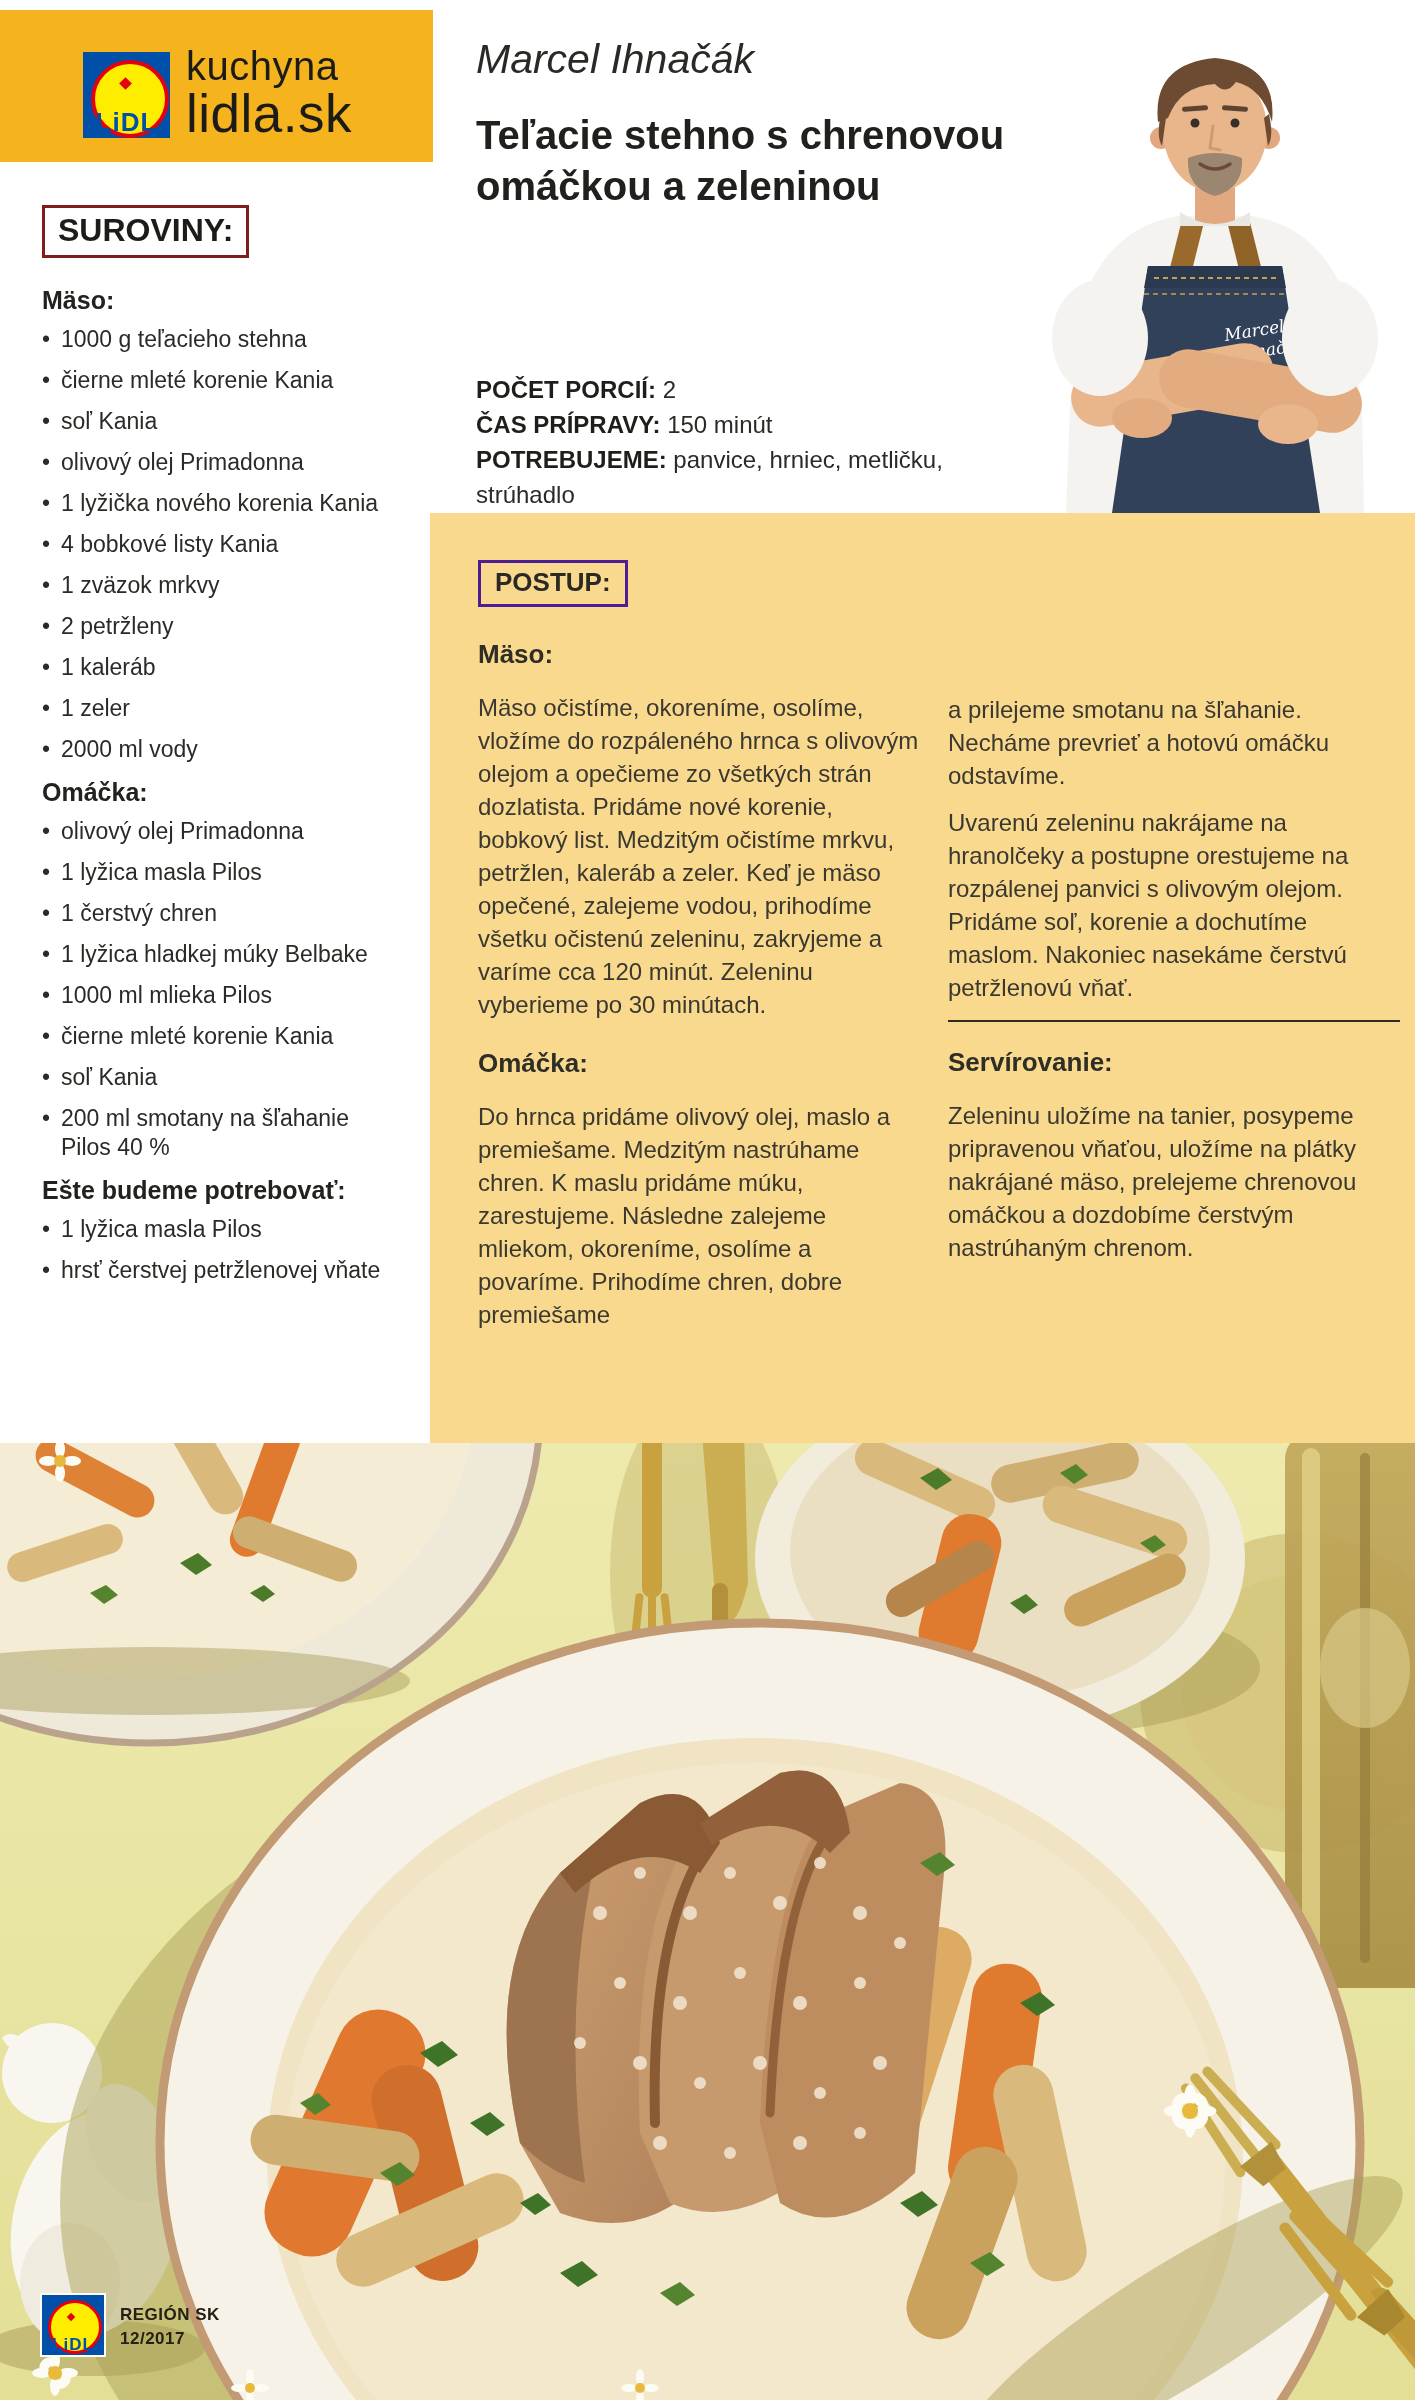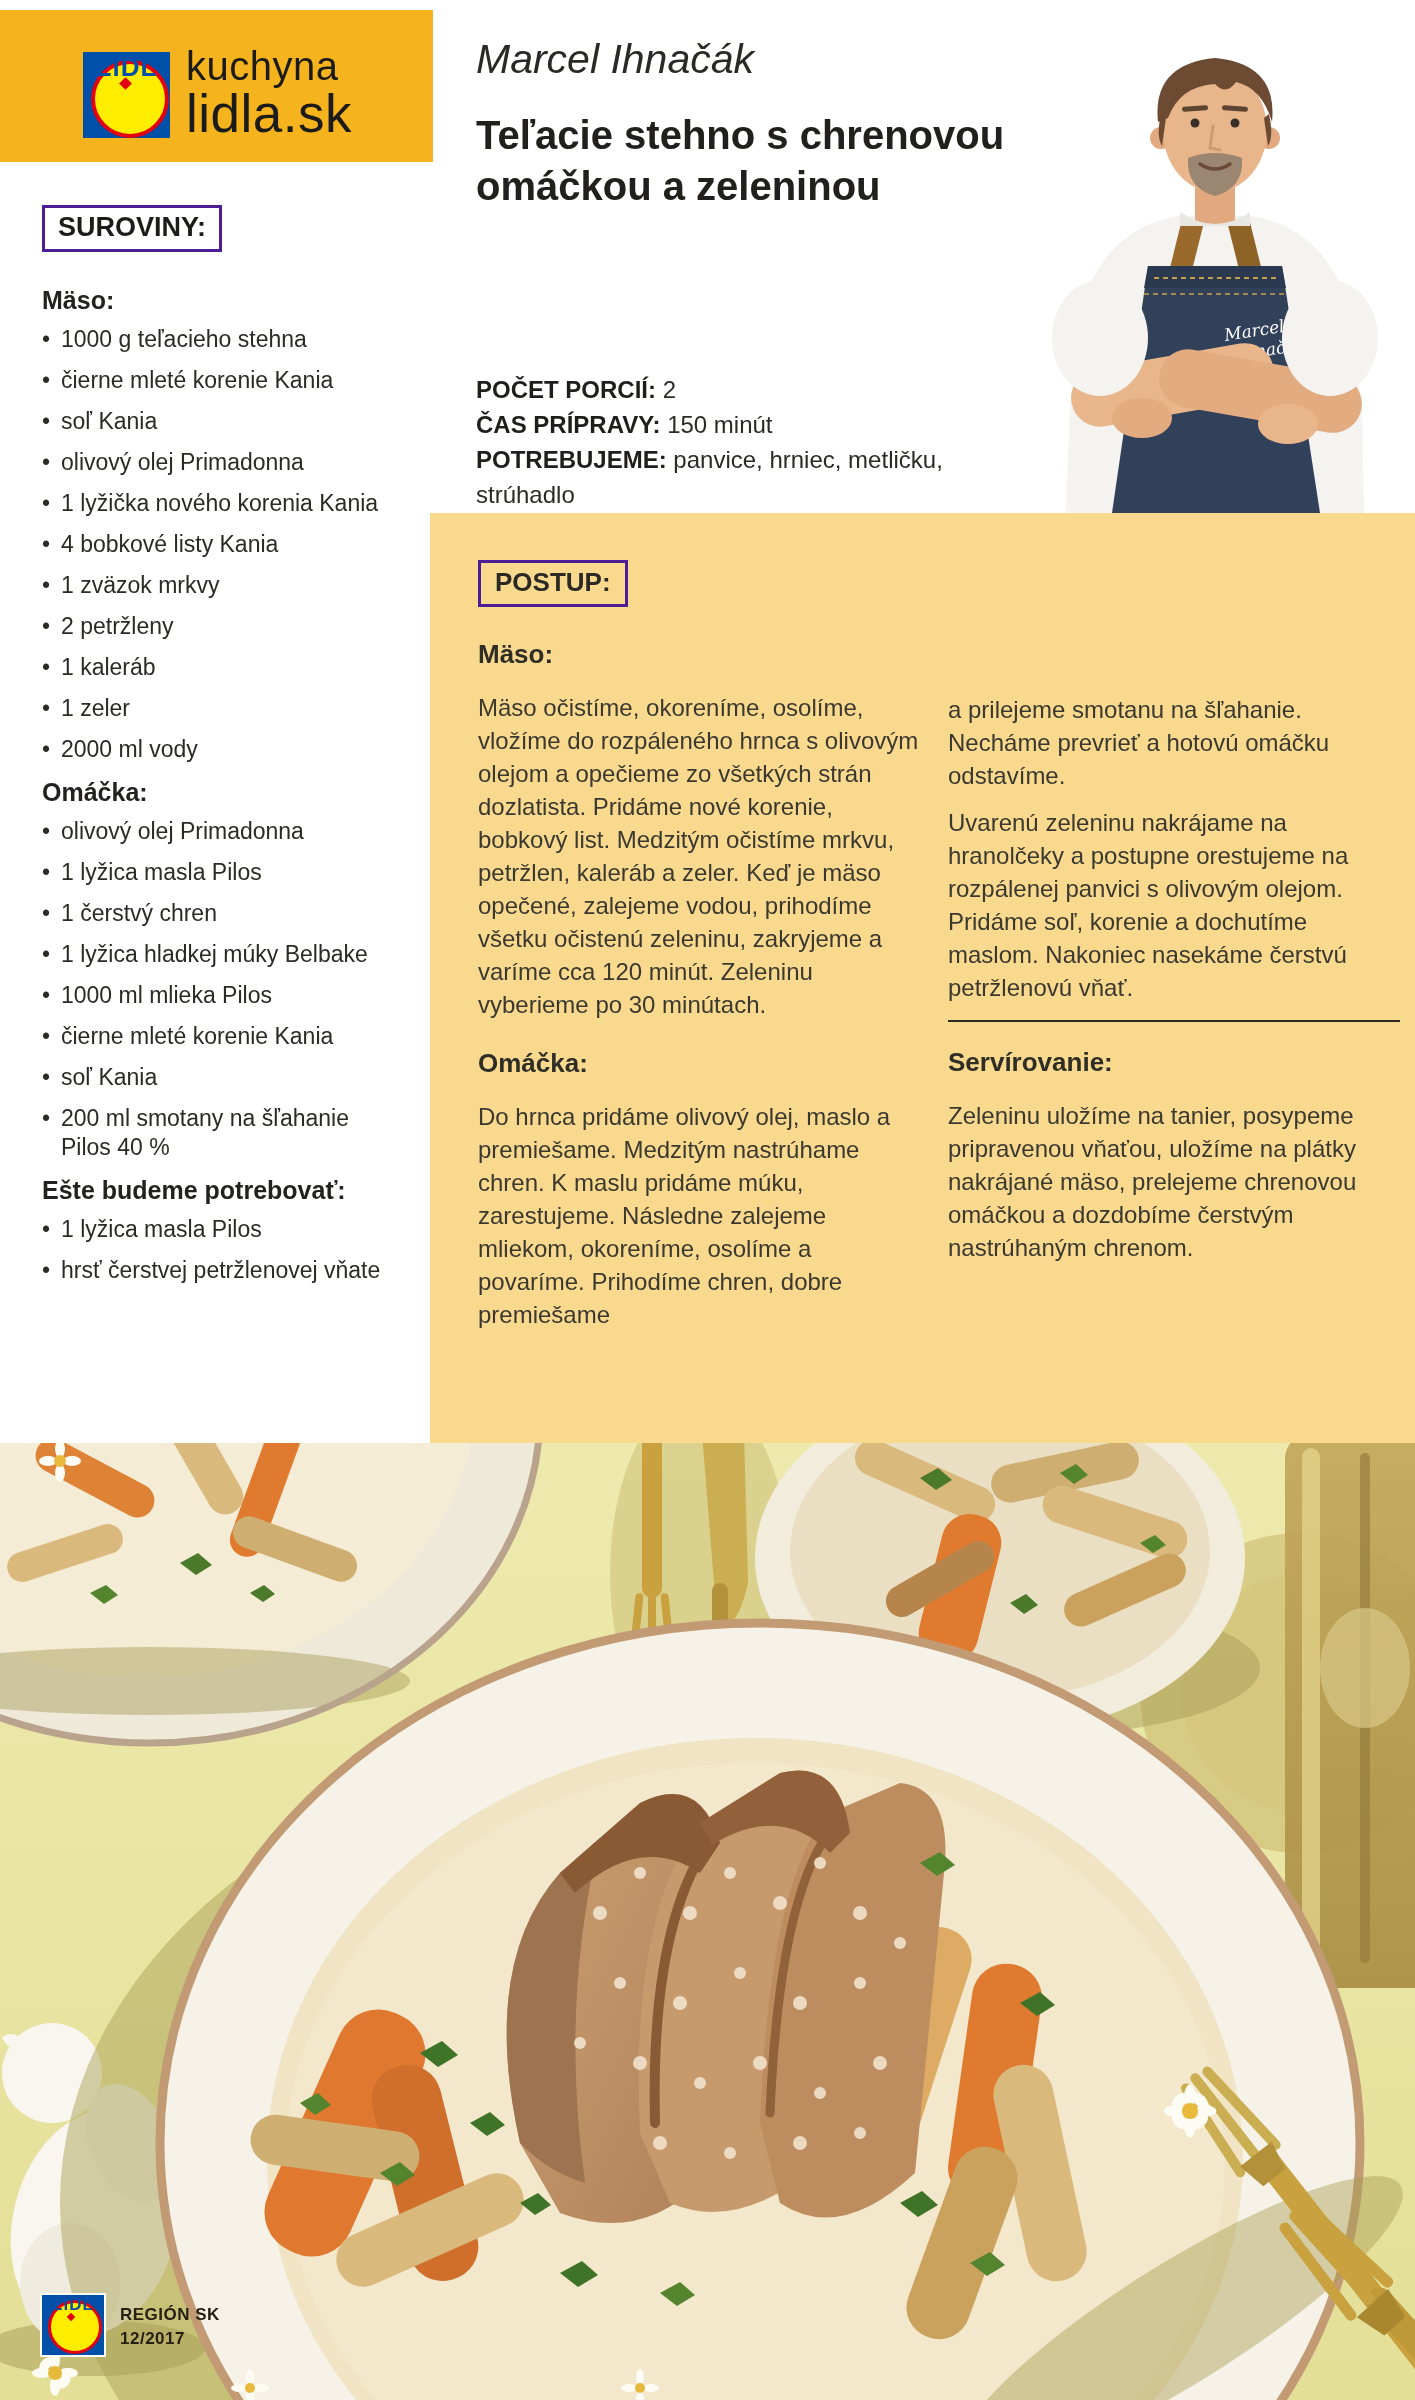--- a/index.html
+++ b/index.html
@@ -4,35 +4,35 @@
 <style>
   html,body{margin:0;padding:0;}
   body{
     width:1415px;height:2400px;position:relative;overflow:hidden;
     background:#ffffff;
     font-family:"Liberation Sans", sans-serif;
     color:#29282406;
   }
   
   .banner{position:absolute;left:0;top:10px;width:433px;height:152px;background:#f5b41d;}
-  .lidl-logo{position:absolute;background:#0050aa;display:flex;align-items:flex-start;justify-content:center;}
+  .lidl-logo{position:absolute;background:#0050aa;display:flex;align-items:flex-end;justify-content:center;}
   .lidl-logo .disc{position:absolute;background:#ffed00;border:4px solid #e3000f;border-radius:50%;}
   .lidl-logo .word{position:relative;font-weight:bold;color:#0050aa;letter-spacing:1px;}
   .lidl-logo .idot{position:absolute;background:#e3000f;transform:rotate(45deg);}
   .logo-main{left:83px;top:42px;width:87px;height:86px;}
   .logo-main .disc{width:70px;height:70px;left:8px;top:8px;}
   .logo-main .word{font-size:26px;}
   .logo-main .idot{width:9px;height:9px;left:38px;top:27px;}
   .brand-name{position:absolute;left:186px;top:36px;color:#1c1b17;line-height:1.02;}
   .brand-name .l1{font-size:40px;font-weight:500;letter-spacing:.5px;}
   .brand-name .l2{font-size:53px;font-weight:400;letter-spacing:.5px;}
   
   .suroviny-box{
-    position:absolute;left:42px;top:205px;border:3px solid #4c1d95;
-    padding:4px 13px 6px;font-size:27px;font-weight:bold;color:#1d1c18;background:#fff;
+    position:absolute;left:42px;top:205px;border:3px solid #7f1d1d;
+    padding:4px 13px 6px;font-size:32px;font-weight:bold;color:#1d1c18;background:#fff;
   }
   .sidebar{position:absolute;left:42px;top:272px;width:340px;color:#2b2a26;}
   .sidebar h3{font-size:25px;margin:14px 0 10px;color:#23221e;}
   .sidebar ul{list-style:none;margin:0;padding:0;font-size:23px;line-height:29px;}
   .sidebar li{padding-left:19px;position:relative;margin-bottom:12px;}
   .sidebar li::before{content:"•";position:absolute;left:0;top:0;color:#2b2a26;}
   
   .author{position:absolute;left:476px;top:36px;font-family:Liberation Sans, sans-serif;
     font-style:italic;font-size:41px;color:#2a2925;}
   .title{position:absolute;left:476px;top:110px;width:580px;font-size:40px;line-height:51px;

